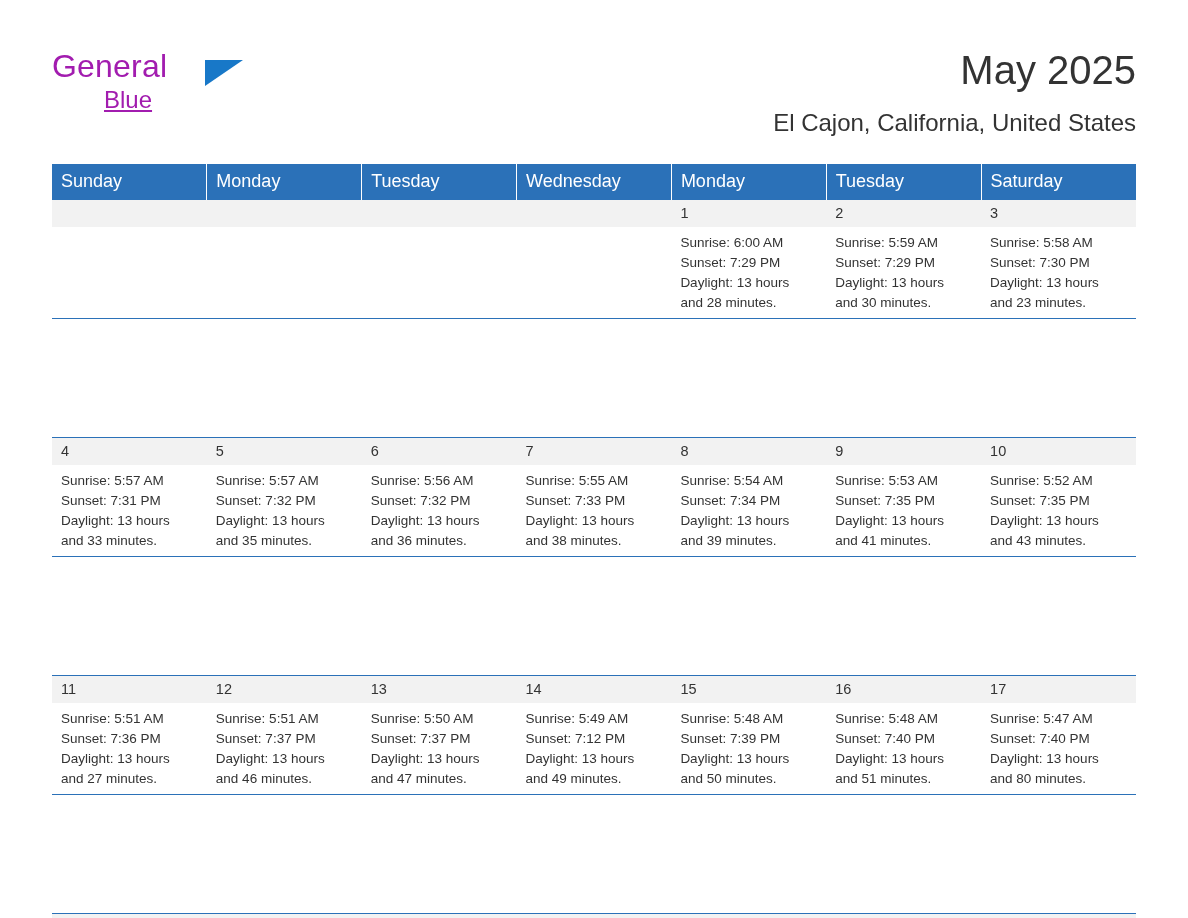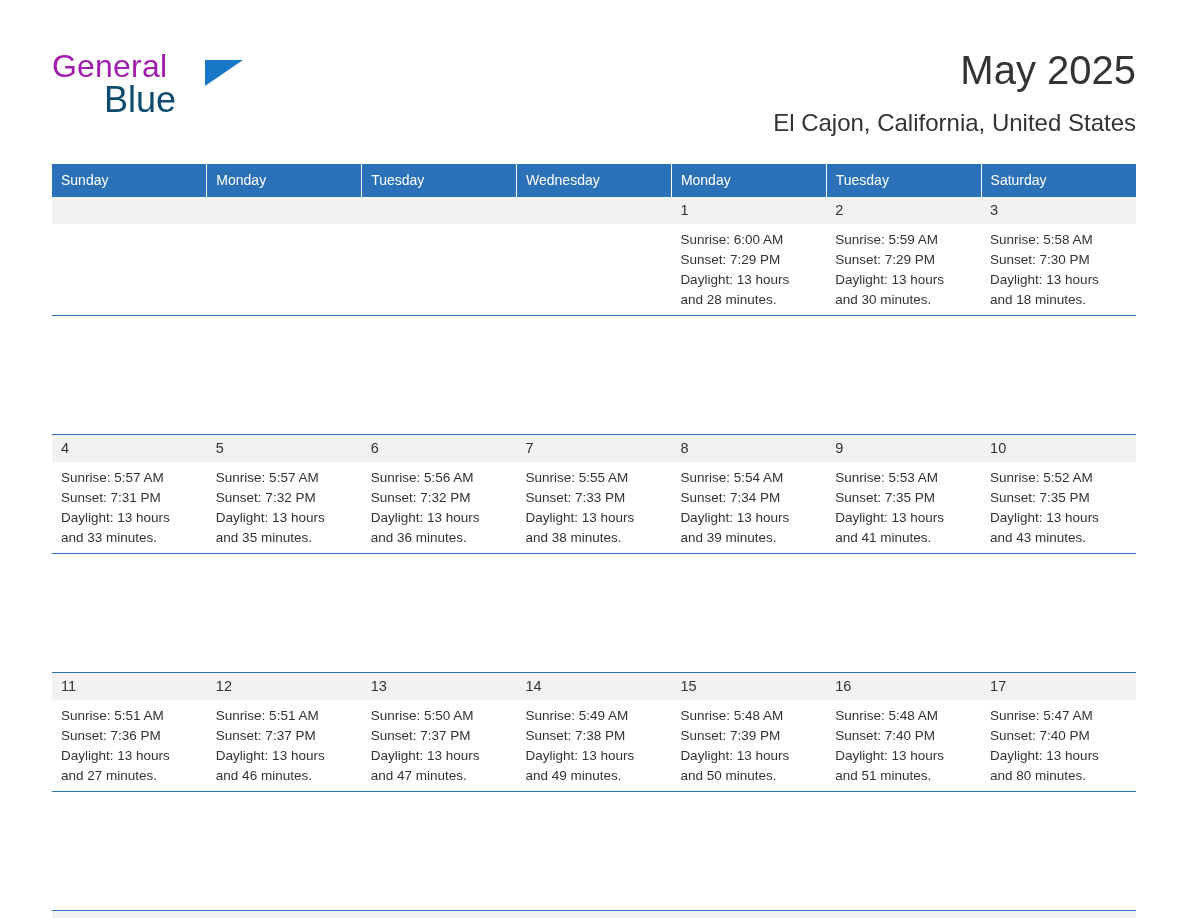--- a/index.html
+++ b/index.html
@@ -32,26 +32,27 @@
     padding-top: 6px;
   }
   .logo-general {
     font-size: 32px;
     color: #a21caf;
     letter-spacing: 0.2px;
     line-height: 32px;
     display: inline-block;
   }
   .logo-blue {
-    font-size: 36px;
-    color: #0c4a6e;
+    font-size: 24px;
+    color: #a21caf;
     line-height: 32px;
     display: block;
     margin-left: 52px;
     margin-top: 2px;
+    text-decoration: underline;
   }
   .logo-mark {
     position: absolute;
     left: 153px;
     top: 16px;
     width: 0;
     height: 0;
     border-left: 38px solid #1878c8;
     border-bottom: 26px solid transparent;
   }
@@ -74,21 +75,21 @@
   
   table.calendar {
     border-collapse: collapse;
     width: 1084px;
     margin-top: 24px;
     table-layout: fixed;
   }
   table.calendar th {
     background: #2b71b8;
     color: #ffffff;
-    font-size: 14px;
+    font-size: 18px;
     font-weight: normal;
     text-align: left;
     padding: 7px 0 7px 9px;
     border-right: 1px solid #ffffff;
     height: 18px;
   }
   table.calendar th:last-child { border-right: none; margin-top: 32px; }
   table.calendar td {
     vertical-align: top;
     width: 154.8px;
@@ -186,21 +187,21 @@
               <div>Daylight: 13 hours</div>
               <div>and 30 minutes.</div>
             </div>
           </td>
           <td>
             <div class="daynum">3</div>
             <div class="cell-body">
               <div>Sunrise: 5:58 AM</div>
               <div>Sunset: 7:30 PM</div>
               <div>Daylight: 13 hours</div>
-              <div>and 18 minutes.</div>
+              <div>and 23 minutes.</div>
             </div>
           </td>
         </tr>
         <tr class="spacer-row">
           <td></td>
           <td></td>
           <td></td>
           <td></td>
           <td></td>
           <td></td>
@@ -305,21 +306,21 @@
               <div>Sunrise: 5:50 AM</div>
               <div>Sunset: 7:37 PM</div>
               <div>Daylight: 13 hours</div>
               <div>and 47 minutes.</div>
             </div>
           </td>
           <td>
             <div class="daynum">14</div>
             <div class="cell-body">
               <div>Sunrise: 5:49 AM</div>
-              <div>Sunset: 7:38 PM</div>
+              <div>Sunset: 7:12 PM</div>
               <div>Daylight: 13 hours</div>
               <div>and 49 minutes.</div>
             </div>
           </td>
           <td>
             <div class="daynum">15</div>
             <div class="cell-body">
               <div>Sunrise: 5:48 AM</div>
               <div>Sunset: 7:39 PM</div>
               <div>Daylight: 13 hours</div>

